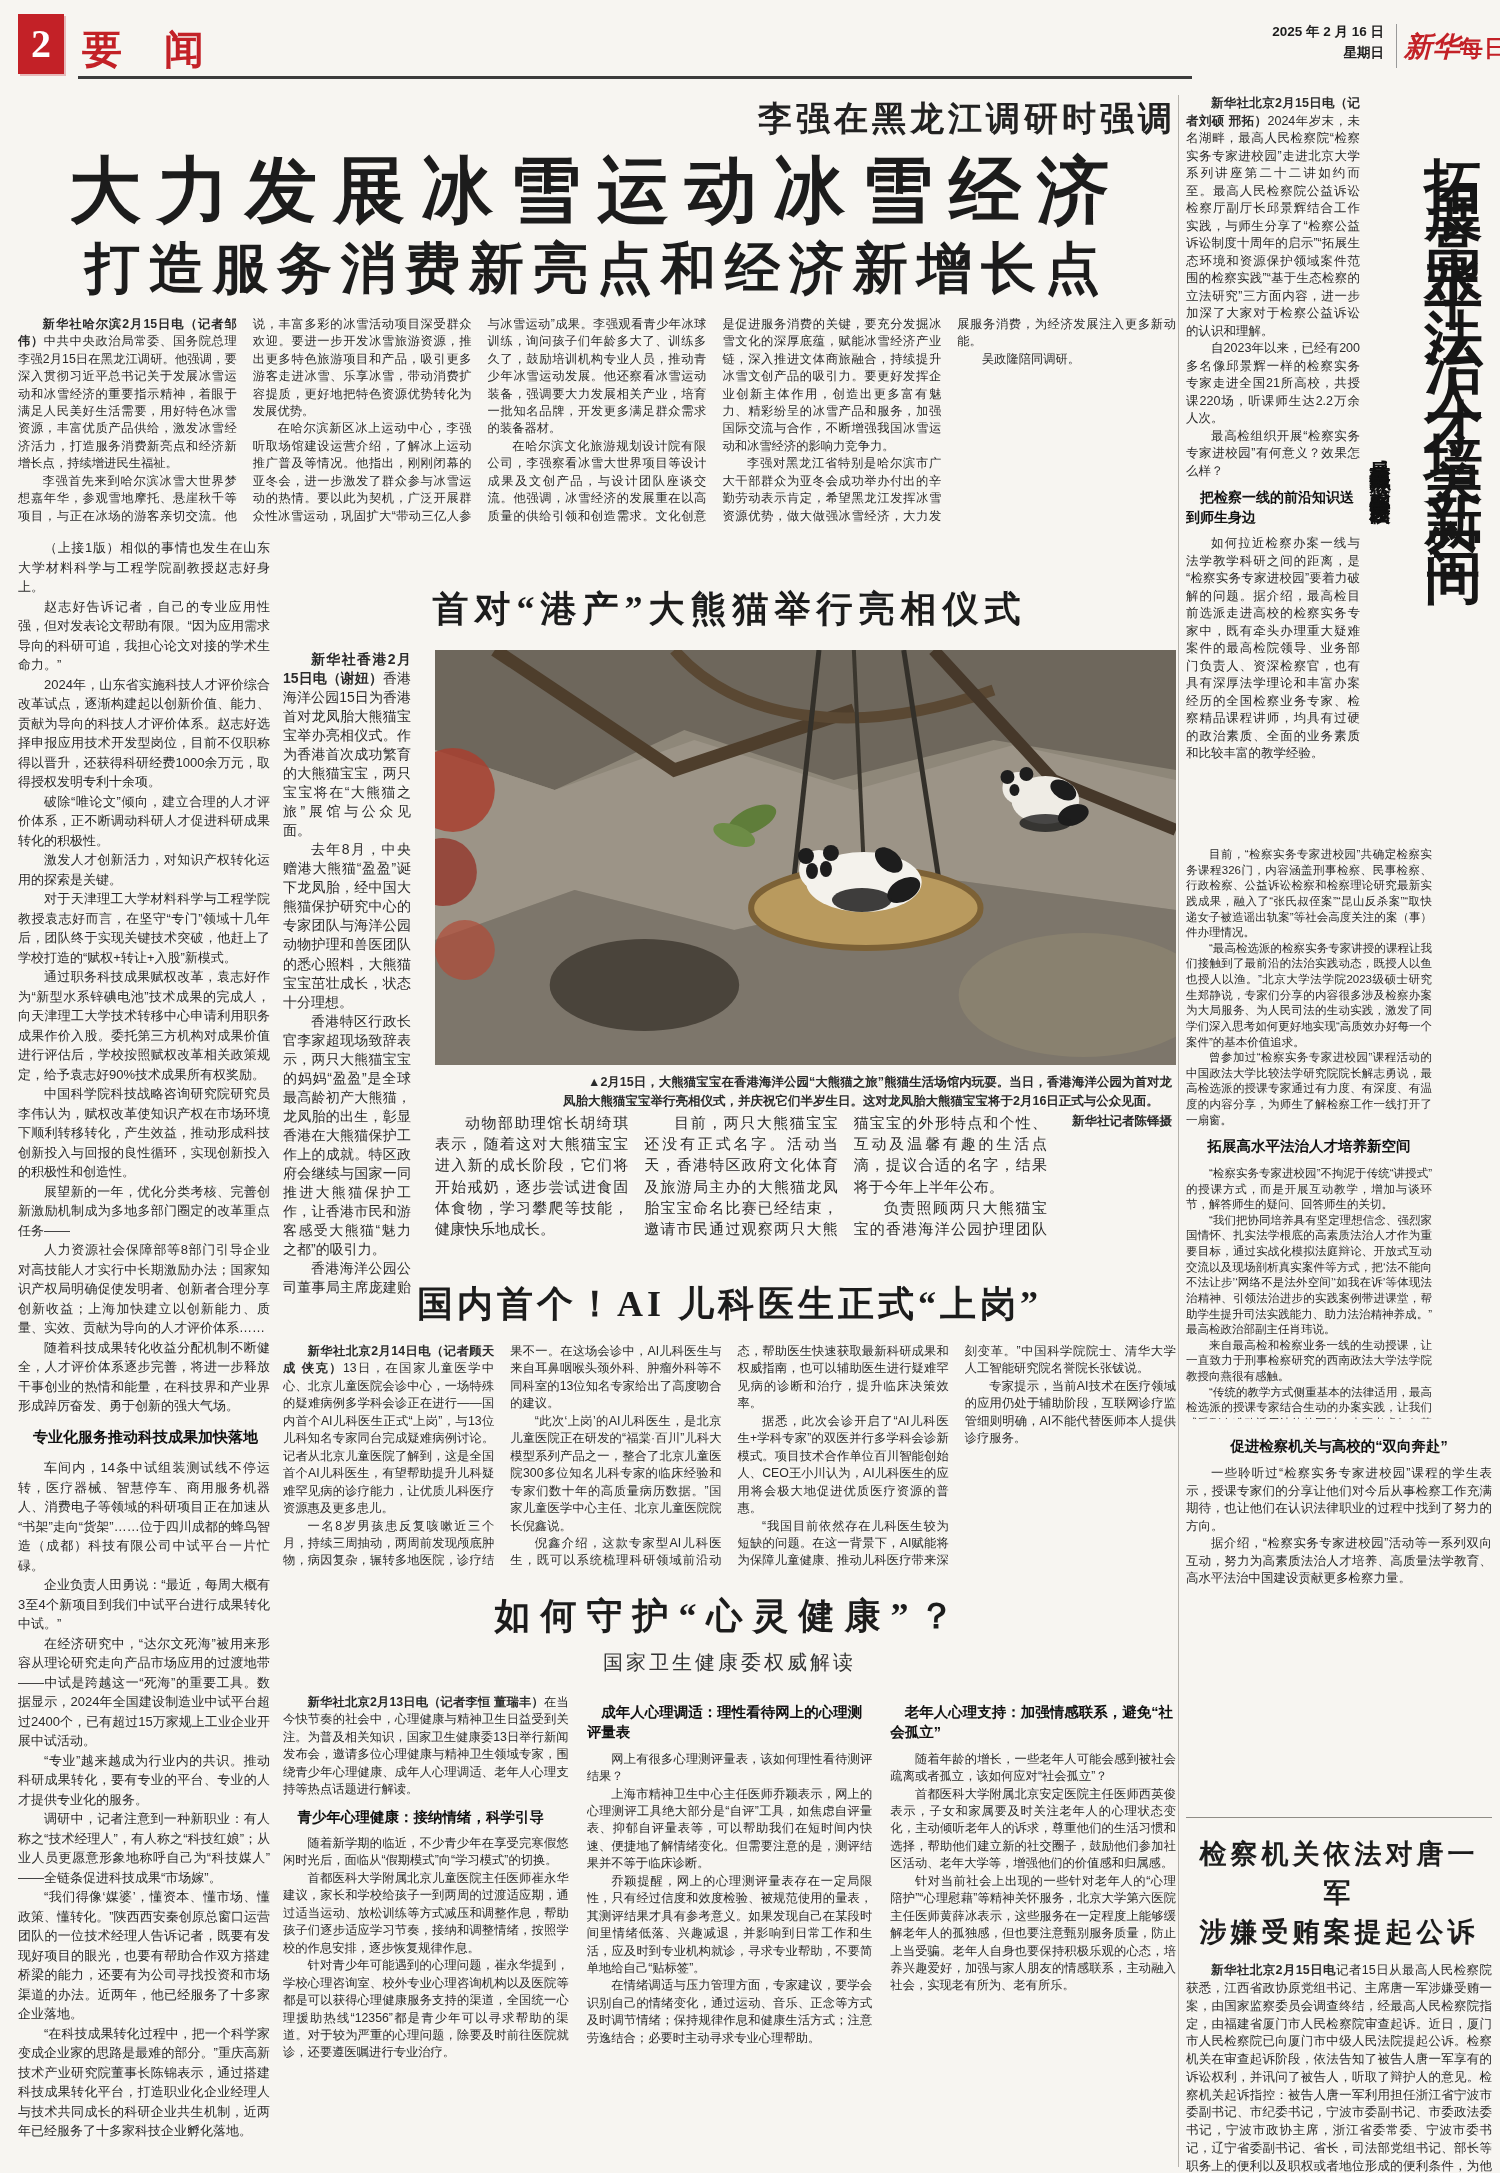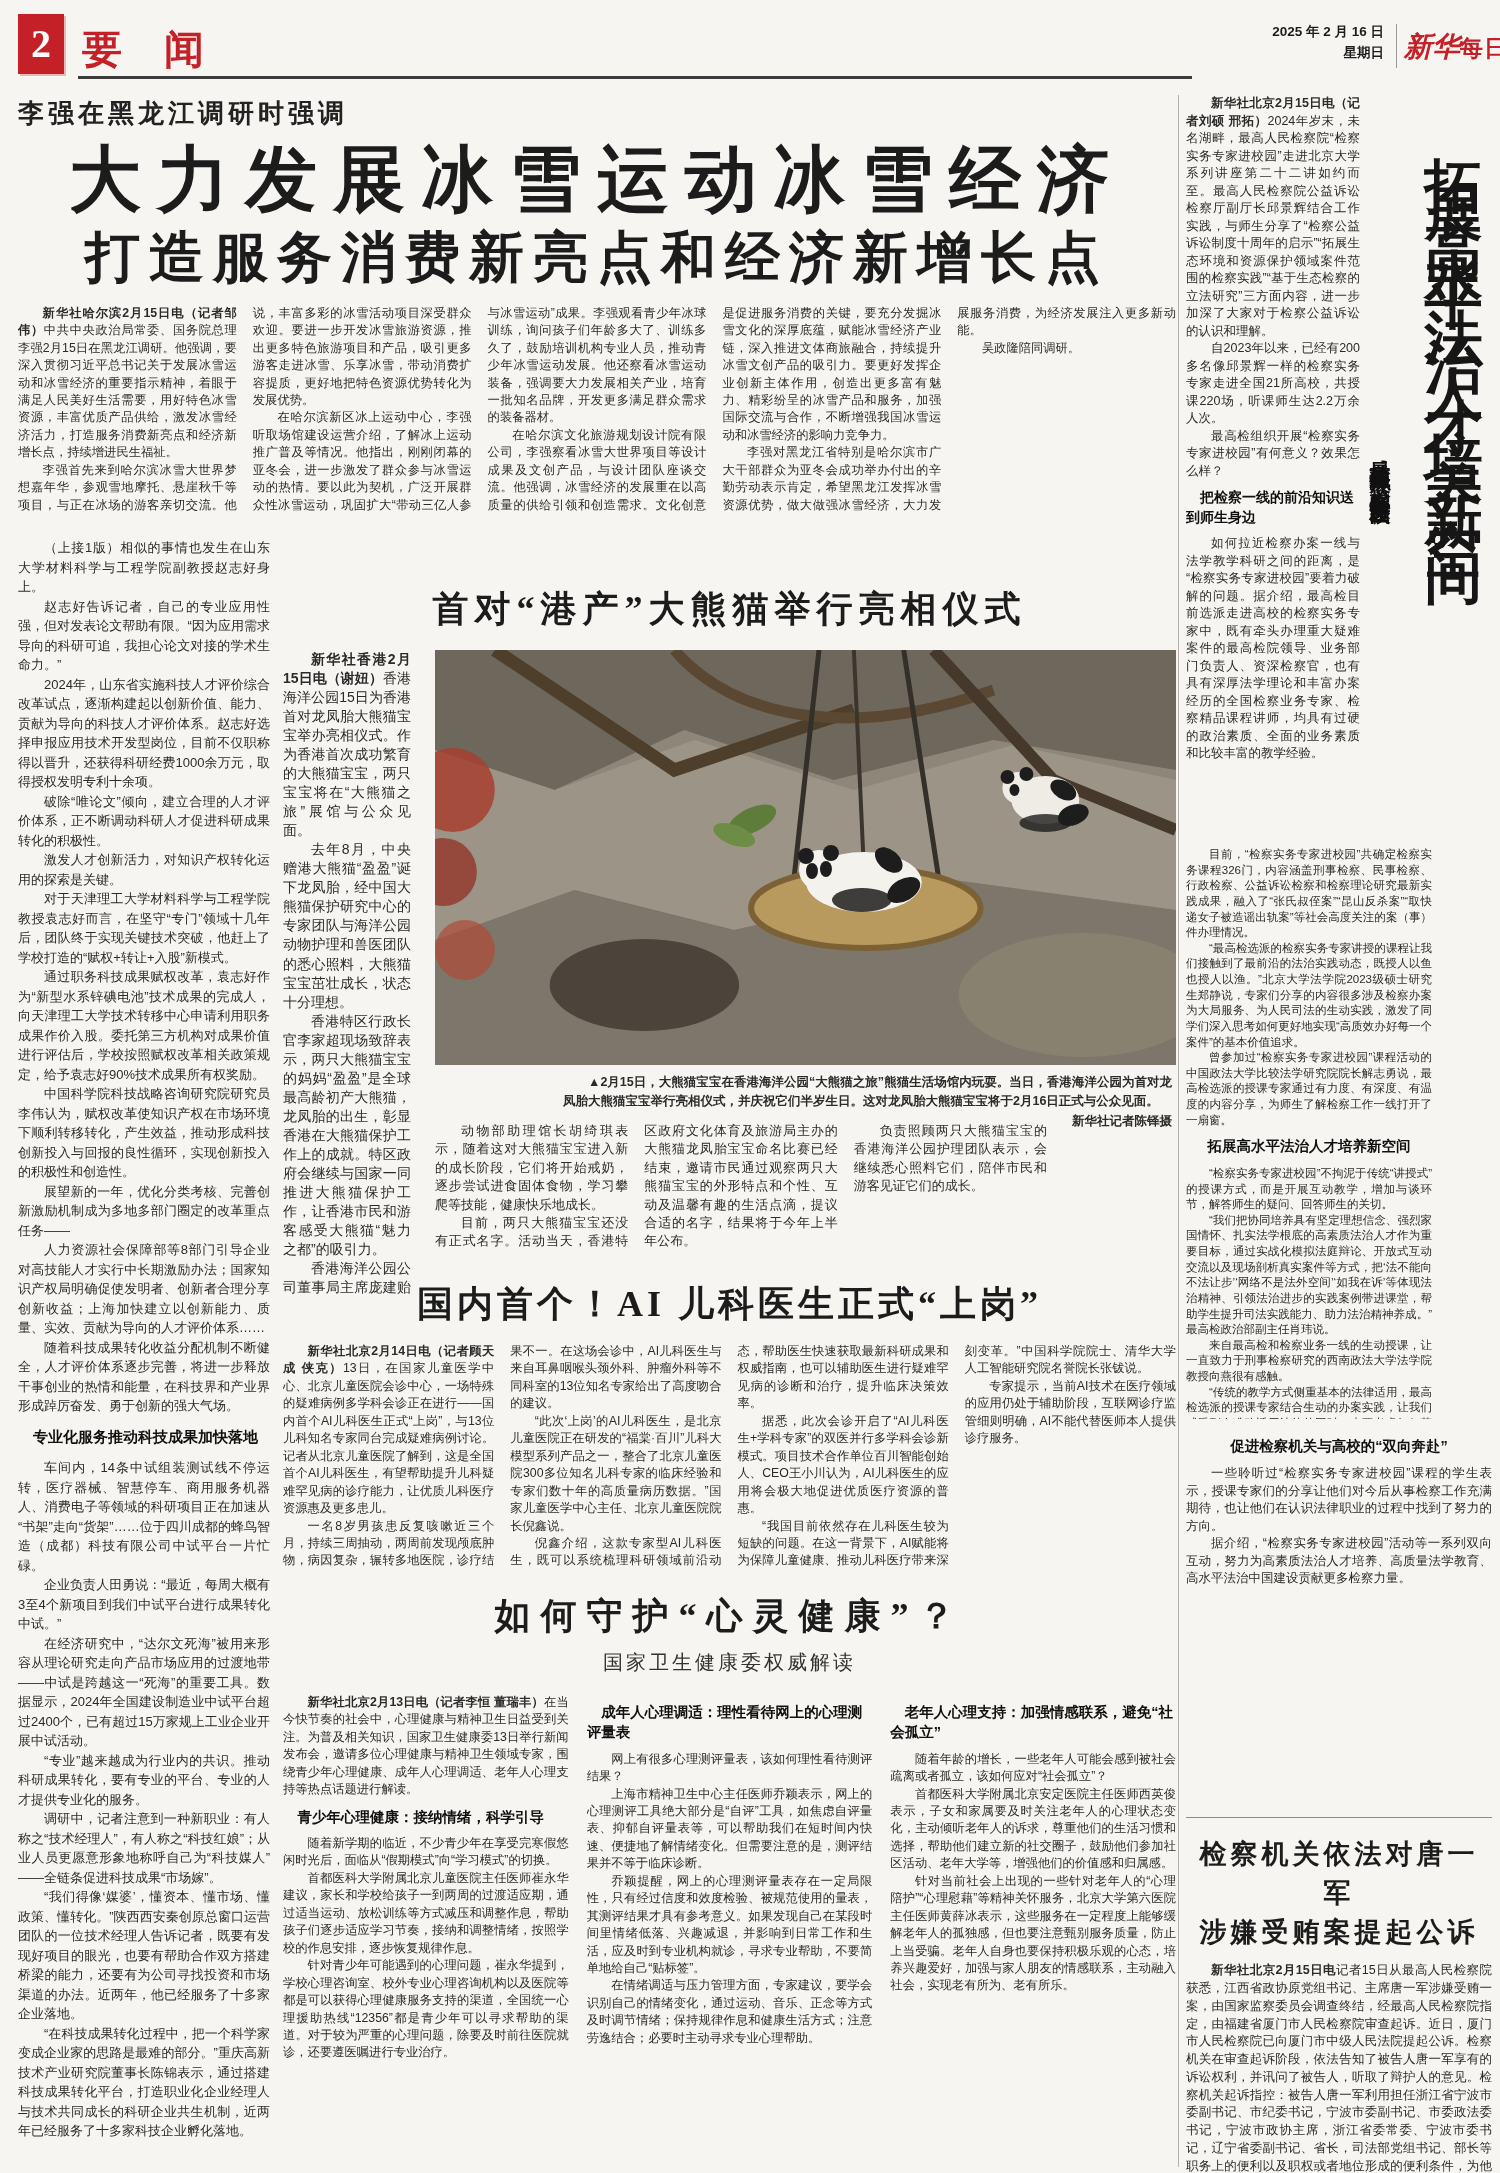--- a/index.html
+++ b/index.html
@@ -16,21 +16,21 @@
   .vdiv{position:absolute;left:1396px;top:24px;width:1px;height:44px;background:#9a9a9a;}
   .masthead{position:absolute;left:1404px;top:28px;color:#c32127;white-space:nowrap;}
   .masthead .m1{font-family:"Liberation Serif",serif;font-style:italic;font-weight:700;font-size:28px;}
   .masthead .m2{font-weight:700;font-size:23px;letter-spacing:1px;}
   
   .bodytxt p{margin:0;text-indent:2em;text-align:justify;}
   .byl{font-weight:700;}
   .subhead{font-weight:700;color:#111;}
   
   .lead{position:absolute;left:18px;top:96px;width:1158px;}
-  .lead .kicker{text-align:left;font-size:26px;font-weight:700;color:#222;letter-spacing:4px;}
+  .lead .kicker{text-align:right;font-size:34px;font-weight:700;color:#222;letter-spacing:4px;}
   .lead .h1{text-align:center;font-family:"Liberation Serif",serif;font-weight:700;font-size:72px;
             letter-spacing:16px;color:#1c1c1c;margin-top:10px;line-height:1.1;white-space:nowrap;}
   .lead .h2{text-align:center;font-family:"Liberation Serif",serif;font-weight:700;font-size:55px;
             letter-spacing:9px;color:#1c1c1c;margin-top:8px;line-height:1.1;white-space:nowrap;}
   .lead-body{margin-top:16px;height:212px;overflow:hidden;font-size:12.3px;line-height:1.42;
              column-count:5;column-gap:16px;column-fill:auto;}
   
   .jump{position:absolute;left:18px;top:538px;width:252px;height:1622px;overflow:hidden;
         font-size:13px;line-height:1.5;}
   .jump .subhead{text-align:left;text-indent:1em;font-size:15px;margin:10px 0;}
@@ -38,21 +38,21 @@
   .panda{position:absolute;left:283px;top:585px;width:893px;}
   .panda .hl{text-align:center;font-family:"Liberation Serif",serif;font-weight:700;font-size:36px;
              letter-spacing:6px;color:#1c1c1c;}
   .panda .row{display:flex;margin-top:16px;}
   .panda .lcol{width:140px;margin-right:24px;height:648px;overflow:hidden;font-size:14px;line-height:1.36;}
   .panda .pblock{width:741px;}
   .photo{width:741px;height:415px;display:block;background:#8e8779;}
   .caption{margin:8px 4px 0 128px;font-weight:700;font-size:12.5px;line-height:1.55;text-align:justify;}
   .caption .cap-ind{text-indent:2em;display:block;}
   .credit{float:right;font-weight:700;}
-  .panda .bottomcols{margin-top:10px;height:142px;overflow:hidden;font-size:13px;line-height:1.42;
+  .panda .bottomcols{height:142px;overflow:hidden;font-size:15px;line-height:1.42;
                      column-count:3;column-gap:16px;column-fill:auto;}
   
   .ai{position:absolute;left:283px;top:1280px;width:893px;}
   .ai .hl{text-align:center;font-family:"Liberation Serif",serif;font-weight:700;font-size:36px;
           letter-spacing:4px;color:#1c1c1c;}
   .ai-body{margin-top:14px;height:236px;overflow:hidden;font-size:12.3px;line-height:1.42;
            column-count:4;column-gap:16px;column-fill:auto;}
   
   .mind{position:absolute;left:283px;top:1592px;width:893px;}
   .mind .hl{text-align:center;font-family:"Liberation Serif",serif;font-weight:700;font-size:36px;

